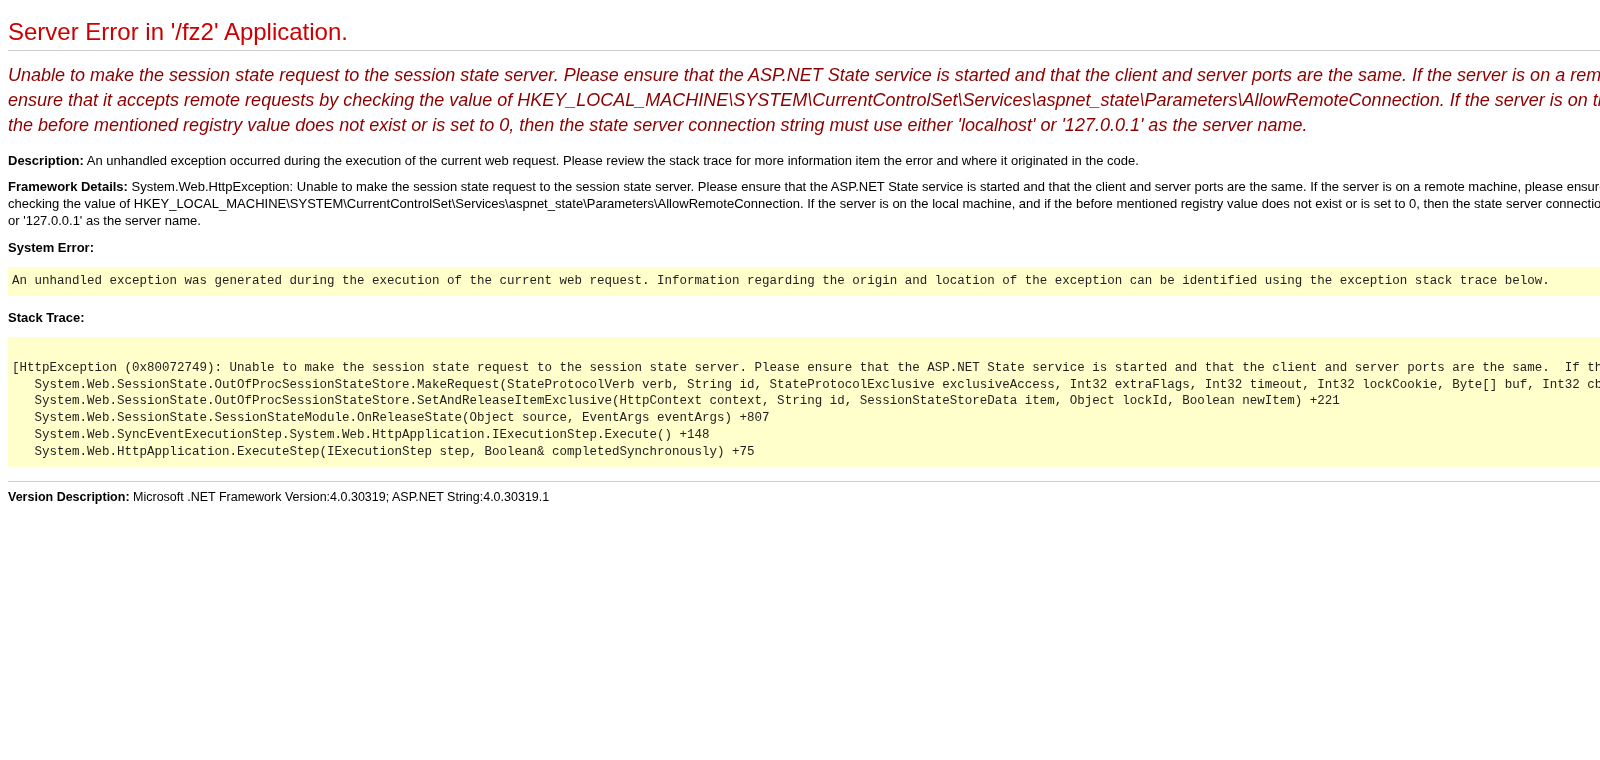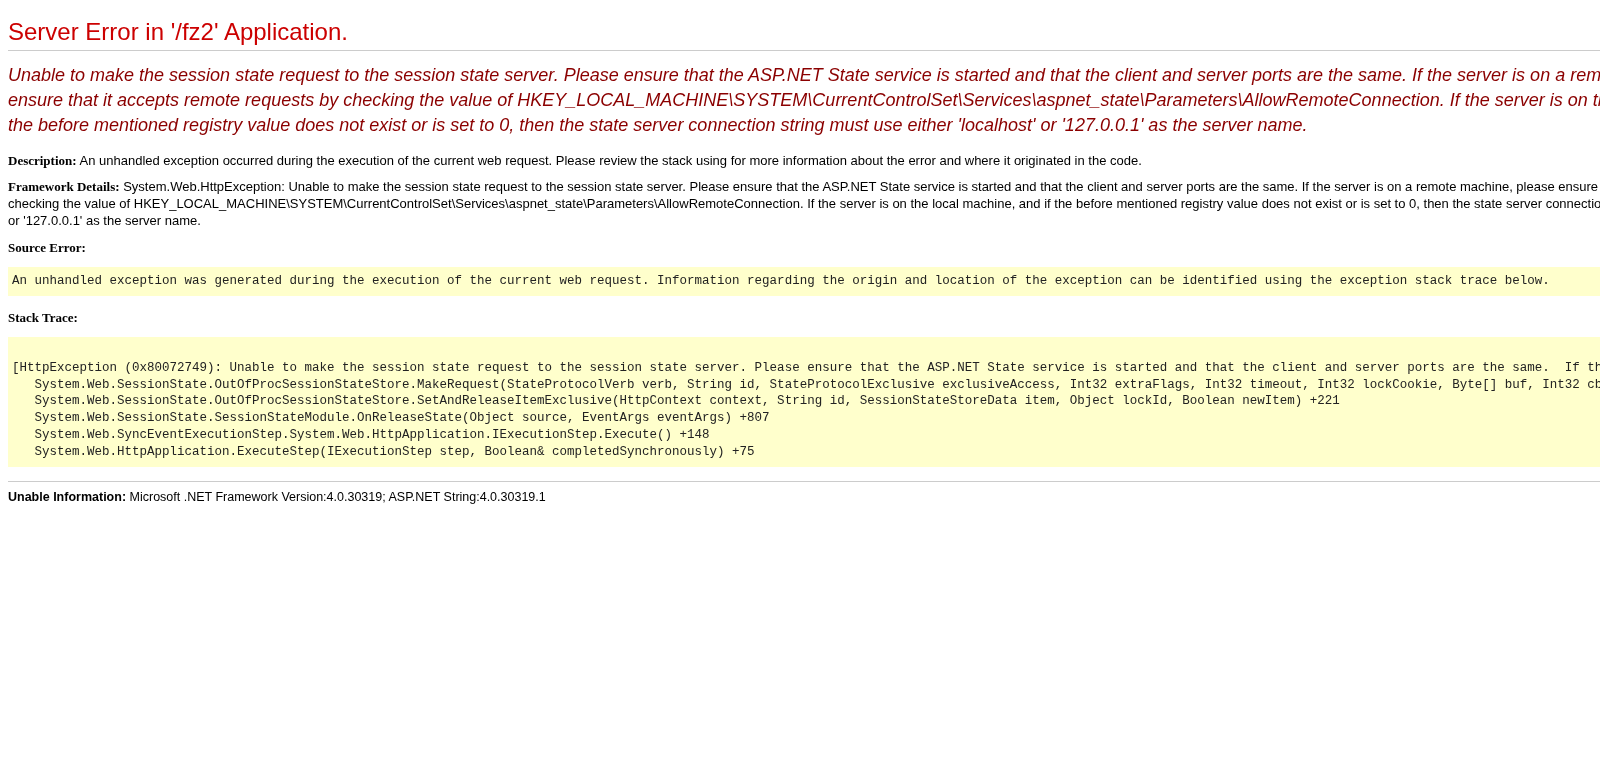--- a/index.html
+++ b/index.html
@@ -38,21 +38,20 @@
     }
     .section {
       font-family: Arial, Helvetica, sans-serif;
       font-size: 13px;
       margin: 10px 0;
       line-height: 1.3;
       color: #000;
     }
     .section b {
       font-weight: bold;
-      font-family: Liberation Serif, serif;
     }
     .codebox {
       background: #ffffcc;
       font-family: Consolas, "Lucida Console", "Courier New", monospace;
       font-size: 12.5px;
       padding: 6px 4px;
       margin: 6px 0 14px 0;
       white-space: pre;
       overflow: visible;
       color: #222;
@@ -71,45 +70,45 @@
 
 <div class="wrapper">
 
   <h1>Server Error in '/fz2' Application.</h1>
   <hr>
 
   <h2>Unable to make the session state request to the session state server. Please ensure that the ASP.NET State service is started and that the client and server ports are the same.  If the server is on a remote machine, please ensure that it accepts remote requests by checking the value of HKEY_LOCAL_MACHINE\SYSTEM\CurrentControlSet\Services\aspnet_state\Parameters\AllowRemoteConnection.  If the server is on the local machine, and if the before mentioned registry value does not exist or is set to 0, then the state server connection string must use either 'localhost' or '127.0.0.1' as the server name.</h2>
 
   <div class="section">
     <b>Description:</b>
-    <span>An unhandled exception occurred during the execution of the current web request. Please review the stack using for more information about the error and where it originated in the code.</span>
+    <span>An unhandled exception occurred during the execution of the current web request. Please review the stack trace for more information item the error and where it originated in the code.</span>
   </div>
 
   <div class="section">
     <b>Framework Details:</b>
     <span>System.Web.HttpException: Unable to make the session state request to the session state server. Please ensure that the ASP.NET State service is started and that the client and server ports are the same.  If the server is on a remote machine, please ensure that it accepts remote requests by checking the value of HKEY_LOCAL_MACHINE\SYSTEM\CurrentControlSet\Services\aspnet_state\Parameters\AllowRemoteConnection.  If the server is on the local machine, and if the before mentioned registry value does not exist or is set to 0, then the state server connection string must use either 'localhost' or '127.0.0.1' as the server name.</span>
   </div>
 
   <div class="section">
-    <b>Source Error:</b>
+    <b>System Error:</b>
   </div>
   <div class="codebox">An unhandled exception was generated during the execution of the current web request. Information regarding the origin and location of the exception can be identified using the exception stack trace below.</div>
 
   <div class="section">
     <b>Stack Trace:</b>
   </div>
   <div class="codebox">
 [HttpException (0x80072749): Unable to make the session state request to the session state server. Please ensure that the ASP.NET State service is started and that the client and server ports are the same.  If the server is on a remote machine, please ensure that it accepts remote requests by checking the value of HKEY_LOCAL_MACHINE\SYSTEM\CurrentControlSet\Services\aspnet_state\Parameters\AllowRemoteConnection.  If the server is on the local machine, and if the before mentioned registry value does not exist or is set to 0, then the state server connection string must use either 'localhost' or '127.0.0.1' as the server name.]
    System.Web.SessionState.OutOfProcSessionStateStore.MakeRequest(StateProtocolVerb verb, String id, StateProtocolExclusive exclusiveAccess, Int32 extraFlags, Int32 timeout, Int32 lockCookie, Byte[] buf, Int32 cb, Int32 networkTimeout, SessionNDMakeRequestResults&amp; results) +3976787
    System.Web.SessionState.OutOfProcSessionStateStore.SetAndReleaseItemExclusive(HttpContext context, String id, SessionStateStoreData item, Object lockId, Boolean newItem) +221
    System.Web.SessionState.SessionStateModule.OnReleaseState(Object source, EventArgs eventArgs) +807
    System.Web.SyncEventExecutionStep.System.Web.HttpApplication.IExecutionStep.Execute() +148
    System.Web.HttpApplication.ExecuteStep(IExecutionStep step, Boolean&amp; completedSynchronously) +75
 </div>
 
   <hr>
 
   <div class="version">
-    <b>Unable Information:</b>
+    <b>Version Description:</b>
     <span>Microsoft .NET Framework Version:4.0.30319; ASP.NET String:4.0.30319.1</span>
   </div>
 
 </div>
 
 </body></html>

